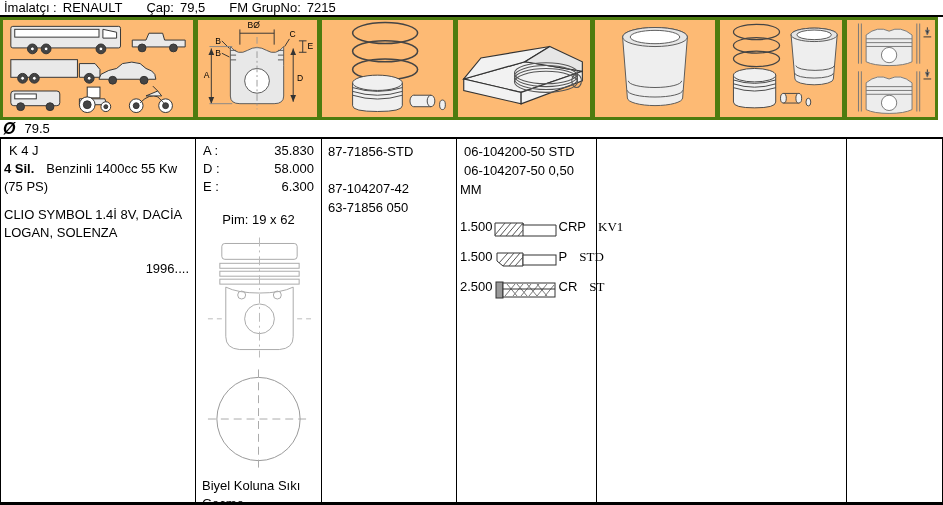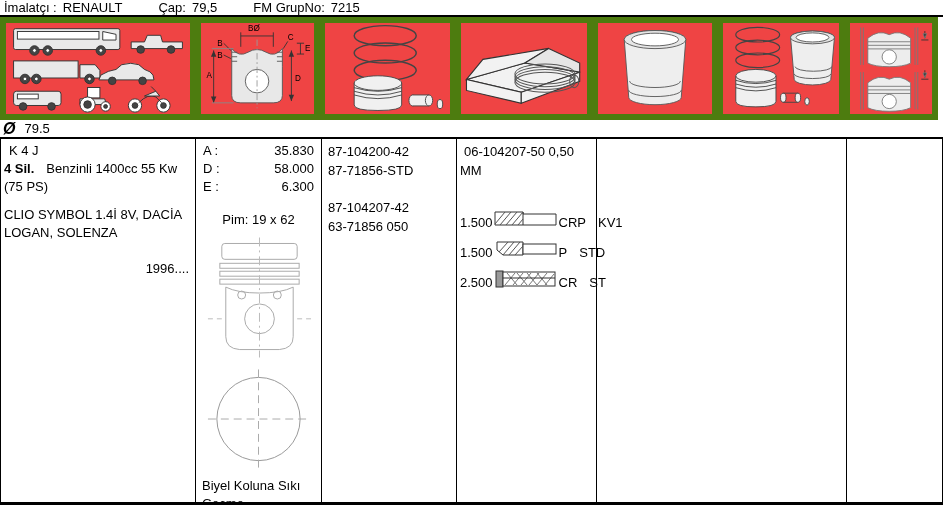--- a/index.html
+++ b/index.html
@@ -8,26 +8,26 @@
     width:943px; height:505px; overflow:hidden;
     font-family:"Liberation Sans", sans-serif; font-size:13px; color:#000;
   }
   .page { width:943px; height:505px; display:flex; flex-direction:column;
           border-bottom:3px solid #000; background:#fff; }
 
   
   .title-bar { height:17px; padding:0 0 0 4px; border-bottom:2px solid #000;
                display:flex; align-items:flex-end; white-space:pre; }
   .title-bar .seg { margin-right:6px; }
-  .title-bar .gap { margin-left:30px; }
+  .title-bar .gap { margin-left:18px; }
 
   
   .icons-row { display:flex; height:103px; }
-  .icon-cell { border:6px solid #4d7c0f; margin-right:-1px; background:#ef4444;
-               display:flex; align-items:center; justify-content:center; overflow:hidden; }
+  .icon-cell { border:3px solid #4d7c0f; margin-right:-1px; background:#fdba74;
+               display:flex; align-items:flex-end; justify-content:center; overflow:hidden; }
   .icon-cell:last-child { margin-right:0; }
   .c1{width:196px;} .c2{width:125px;} .c3{width:137px;} .c4{width:138px;}
   .c5{width:126px;} .c6{width:128px;} .c7{width:94px;}
 
   
   .bore-row { height:19px; border-bottom:2px solid #000; display:flex;
               align-items:center; padding-left:3px; }
   .bore-symbol { font-weight:bold; font-size:16px; font-style:italic; margin-right:9px; }
 
   
@@ -46,25 +46,25 @@
 
   .dim-row { display:flex; justify-content:space-between; line-height:18px; padding:0 4px; }
   .pin-line { text-align:center; margin-top:16px; }
   .fit-note { margin-top:auto; line-height:18px; padding-left:3px; }
 
   .num-line { line-height:19px; padding-left:3px; }
   .rs-line { line-height:19px; padding-left:4px; }
   .rs-unit { line-height:19px; padding-left:0; }
 
   .rings-block { margin-top:20px; }
-  .ring-row { display:flex; align-items:flex-end; height:30px; }
+  .ring-row { display:flex; align-items:flex-start; height:30px; }
   .ring-size { width:36px; }
   .ring-icon { width:66px; height:22px; flex:none; }
   .ring-type { flex:1; text-align:right; padding-right:12px; }
-  .ring-variant { width:34px; text-align:right; padding-right:2px; }
+  .ring-variant { width:34px; text-align:right; padding-right:2px;font-family:Liberation Serif, serif; }
 
   .draw-wrap { display:flex; justify-content:center; }
   svg text { font-family:"Liberation Sans", sans-serif; font-size:9px; fill:#000; }
 </style>
 </head>
 <body>
 
 <div class="page">
 
   <div class="title-bar">
@@ -309,28 +309,28 @@
           <circle cx="57" cy="54" r="42"></circle>
           <line x1="57" y1="4" x2="57" y2="106" stroke="#aaa" stroke-dasharray="8,5"></line>
           <line x1="6" y1="54" x2="109" y2="54" stroke="#aaa" stroke-dasharray="8,5"></line>
         </svg>
       </div>
 
       <div class="fit-note">Biyel Koluna Sıkı Geçme</div>
     </div>
 
     <div class="col w3">
-      <div class="num-line">87-104200-42</div>
       <div class="num-line">87-71856-STD</div>
       <div class="blank"></div>
       <div class="num-line">87-104207-42</div>
       <div class="num-line">63-71856 050</div>
     </div>
 
     <div class="col w4">
+      <div class="rs-line">06-104200-50 STD</div>
       <div class="rs-line">06-104207-50 0,50</div>
       <div class="rs-unit">MM</div>
 
       <div class="rings-block">
 
         <div class="ring-row">
           <span class="ring-size">1.500</span>
           <svg class="ring-icon" viewBox="0 0 66 22">
             <polygon points="2,4 30,4 30,6 63,6 63,17 2,17" fill="#fff" stroke="#333"></polygon>
             <line x1="30" y1="4" x2="30" y2="17" stroke="#333"></line>

